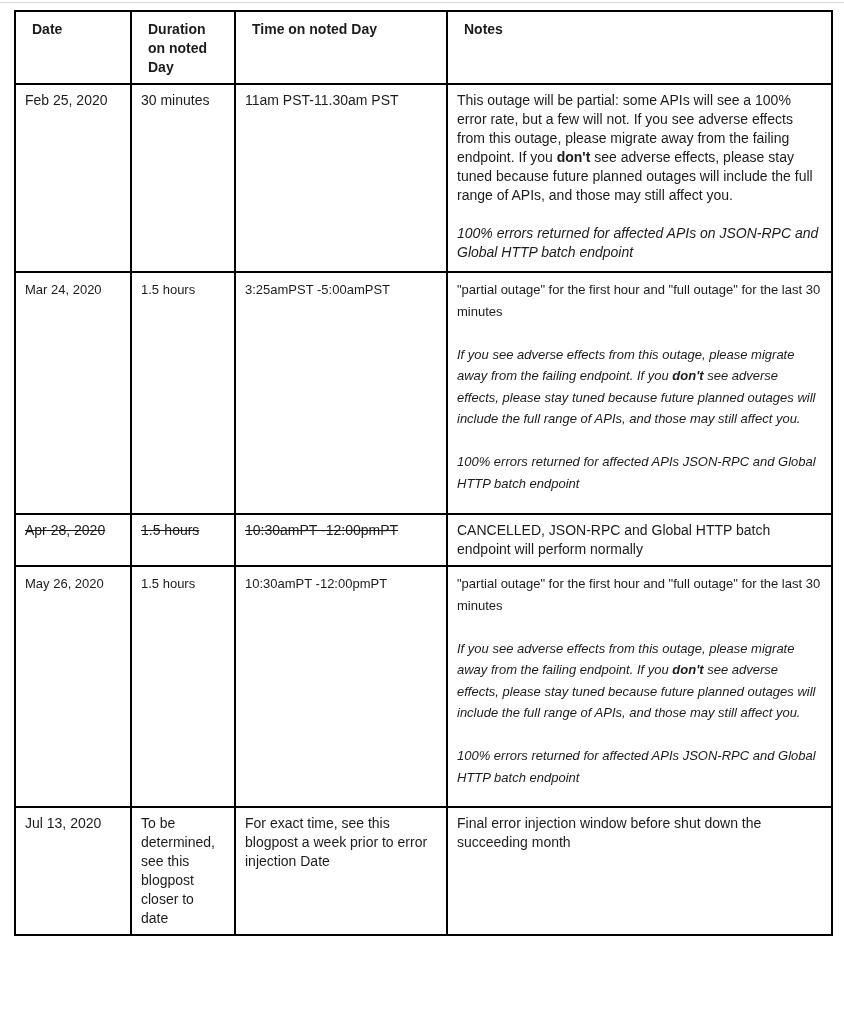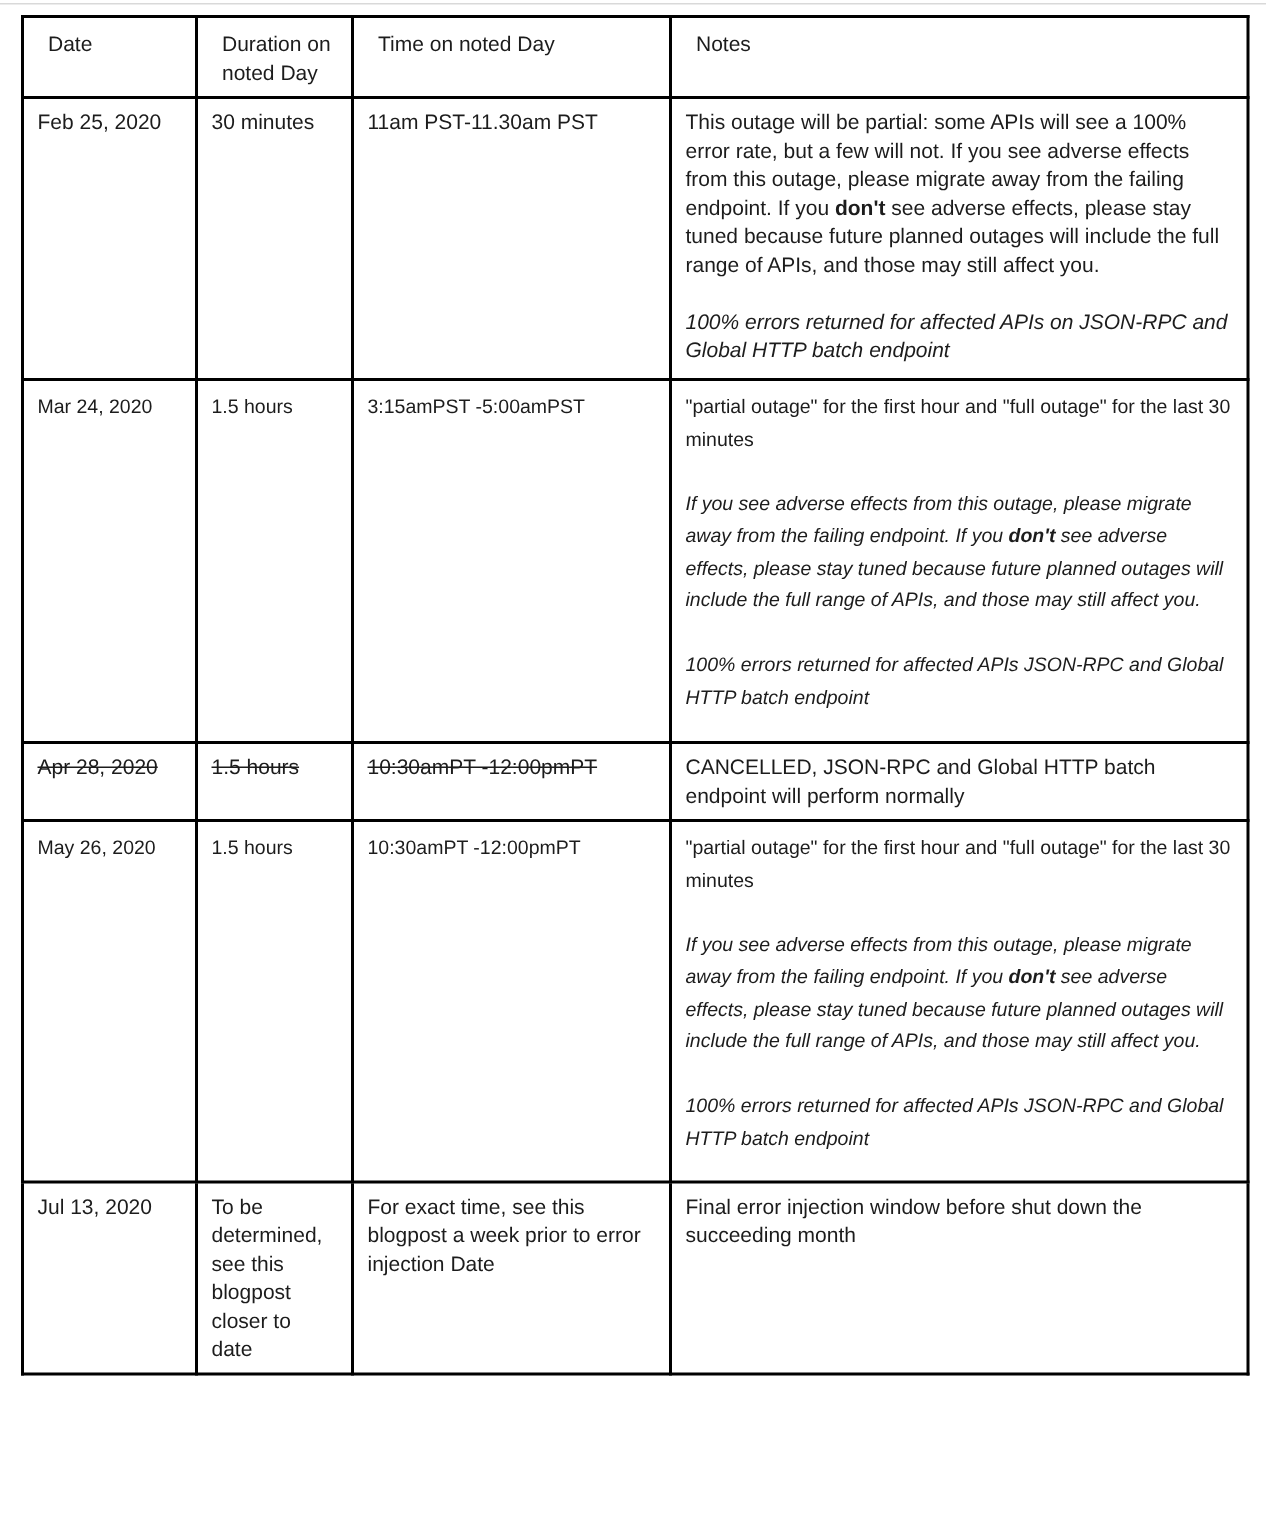--- a/index.html
+++ b/index.html
@@ -33,21 +33,21 @@
   .schedule th, .schedule td {
     border: 2px solid #000000;
     vertical-align: top;
     text-align: left;
     padding: 6px 9px 6px 9px;
     font-size: 14px;
     line-height: 19px;
     overflow: hidden;
   }
   .schedule th {
-    font-weight: normal;
+    font-weight: bold;
     padding-top: 8px;
     padding-left: 16px;
   }
   col.c1 { width: 116px; }
   col.c2 { width: 104px; }
   col.c3 { width: 212px; }
   col.c4 { width: 385px; }
 
   thead tr { height: 47px; }
   tbody tr:nth-child(1) { height: 188px; margin-left: 14px; }
@@ -101,21 +101,21 @@
         <td class="c-duration">30 minutes</td>
         <td class="c-time">11am PST-11.30am PST</td>
         <td class="c-notes">
           <p>This outage will be partial: some APIs will see a 100% error rate, but a few will not. If you see adverse effects from this outage, please migrate away from the failing endpoint. If you <b>don't</b> see adverse effects, please stay tuned because future planned outages will include the full range of APIs, and those may still affect you.</p>
           <p>100% errors returned for affected APIs on JSON-RPC and Global HTTP batch endpoint</p>
         </td>
       </tr>
       <tr>
         <td class="c-date">Mar 24, 2020</td>
         <td class="c-duration">1.5 hours</td>
-        <td class="c-time">3:15amPST -5:00amPST</td>
+        <td class="c-time">3:25amPST -5:00amPST</td>
         <td class="c-notes">
           <p>"partial outage" for the first hour and "full outage" for the last 30 minutes</p>
           <p>If you see adverse effects from this outage, please migrate away from the failing endpoint. If you <b>don't</b> see adverse effects, please stay tuned because future planned outages will include the full range of APIs, and those may still affect you.</p>
           <p>100% errors returned for affected APIs JSON-RPC and Global HTTP batch endpoint</p>
         </td>
       </tr>
       <tr class="cancelled">
         <td class="c-date">Apr 28, 2020</td>
         <td class="c-duration">1.5 hours</td>
         <td class="c-time">10:30amPT -12:00pmPT</td>

